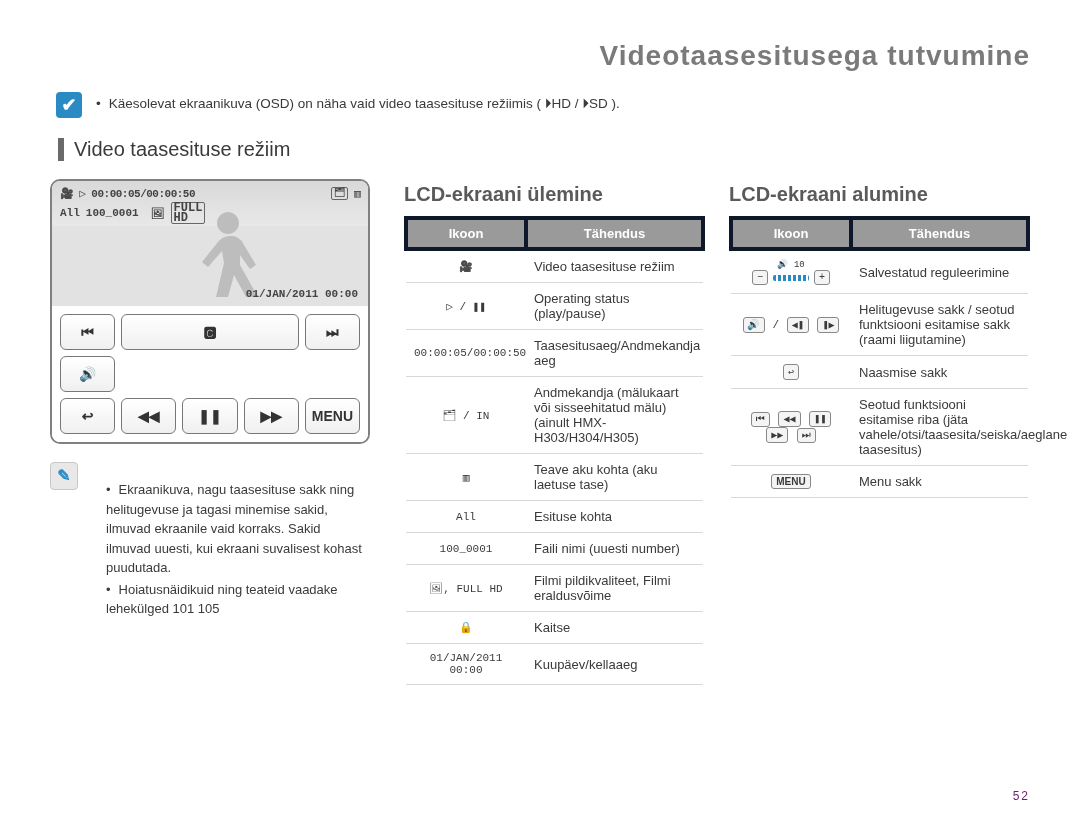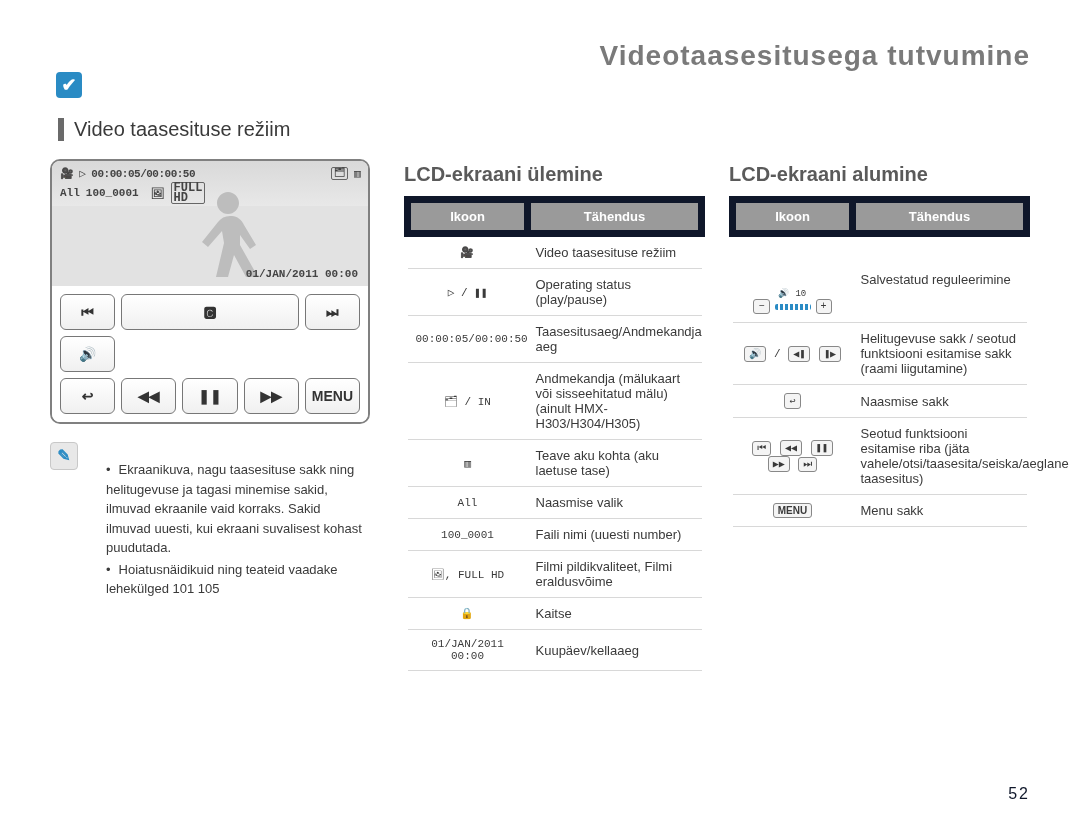--- a/index.html
+++ b/index.html
@@ -16,20 +16,21 @@
     height: 827px;
     box-sizing: border-box;
     padding: 40px 50px 30px 50px;
   }
   .page-title {
     text-align: right;
     font-size: 28px;
     font-weight: 700;
     color: #7a7a7a;
     letter-spacing: 1px;
+    margin-bottom: 20px;
   }
   .info-box {
     display: flex;
     align-items: flex-start;
     margin: 0 0 20px 6px;
     font-size: 13.5px;
     line-height: 1.5;
     color: #3a3a3a;
   }
   .check-badge {
@@ -199,21 +200,21 @@
     width: 100%;
     font-size: 13px;
     table-layout: fixed;
   }
   table.meaning th {
     background: #9a9a9a;
     color: #fff;
     font-weight: 700;
     padding: 6px 8px;
     text-align: center;
-    border: 7px solid #0f172a;
+    border: 4px solid #0f172a;
   }
   table.meaning td {
     border-bottom: 1px solid #d8d8d8;
     padding: 8px 8px;
     vertical-align: middle;
     color: #3a3a3a;
   }
   table.meaning td.icon-cell {
     text-align: center;
     width: 120px;
@@ -240,22 +241,22 @@
     width: 36px;
     background: repeating-linear-gradient(90deg,#2a8bc4 0 3px,#fff 3px 5px);
     border-radius: 2px;
   }
   .tri { display: inline-block; }
 
   .page-num {
     position: absolute;
     right: 50px;
     bottom: 24px;
-    color: #0f172a;
-    font-size: 16px;
+    color: #701a75;
+    font-size: 12px;
     letter-spacing: 2px;
   }
 
   .sd-badge {
     display:inline-block;
     border:1px solid #666;
     border-radius:2px;
     font-size:9px;
     padding:0 2px;
     line-height:11px;
@@ -274,20 +275,21 @@
 </head>
 <body>
 
 <div class="page">
 
   <div class="page-title">Videotaasesitusega tutvumine</div>
 
   <div class="info-box">
     <div class="check-badge">✔</div>
     <ul class="info-list">
+      <li>Käesolevat ekraanikuva (OSD) on näha vaid video taasesituse režiimis ( ⏵HD / ⏵SD ).</li>
     </ul>
   </div>
 
   <div class="section-heading">Video taasesituse režiim</div>
 
   <div class="cols">
 
     <div class="col-left">
       <div class="lcd">
         <div class="lcd-top">
@@ -386,21 +388,21 @@
           <tr>
             <td class="icon-cell">🗂 / IN</td>
             <td>Andmekandja (mälukaart või sisseehitatud mälu) (ainult HMX-H303/H304/H305)</td>
           </tr>
           <tr>
             <td class="icon-cell">▥</td>
             <td>Teave aku kohta (aku laetuse tase)</td>
           </tr>
           <tr>
             <td class="icon-cell">All</td>
-            <td>Naasmise valik</td>
+            <td>Esituse kohta</td>
           </tr>
           <tr>
             <td class="icon-cell">100_0001</td>
             <td>Faili nimi (uuesti number)</td>
           </tr>
           <tr>
             <td class="icon-cell">🖼, FULL HD</td>
             <td>Filmi pildikvaliteet, Filmi eraldusvõime</td>
           </tr>
           <tr>
@@ -424,21 +426,21 @@
           </colgroup>
         <thead>
           <tr>
             <th>Ikoon</th>
             <th>Tähendus</th>
           </tr>
         </thead>
         <tbody>
           <tr>
             <td class="icon-cell">
-              <div style="font-size:9px;margin-top:43px;">🔊 10</div>
+              <div style="font-size:9px;">🔊 10</div>
               <div class="vol-bar">
                 <span class="mini-icon">−</span>
                   <span class="vol-seg"></span>
                   <span class="mini-icon">+</span>
               </div>
             </td>
             <td>Salvestatud reguleerimine</td>
           </tr>
           <tr>
             <td class="icon-cell">

